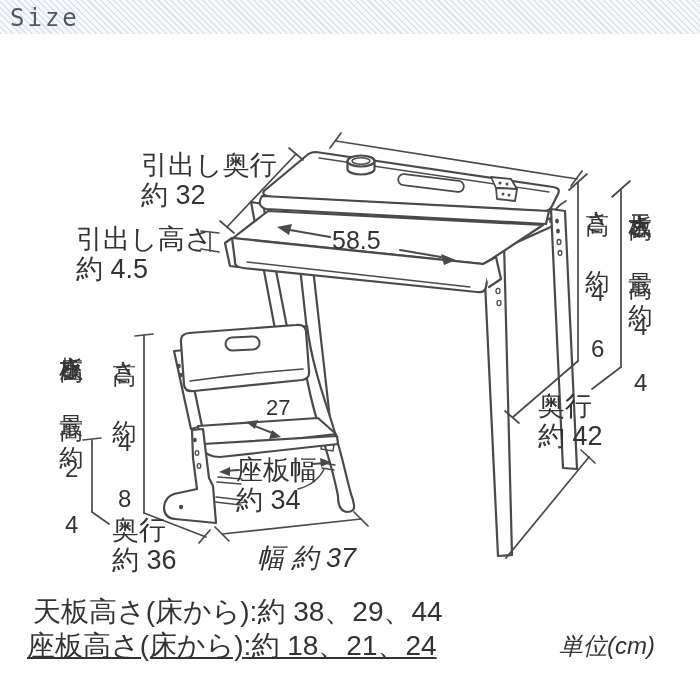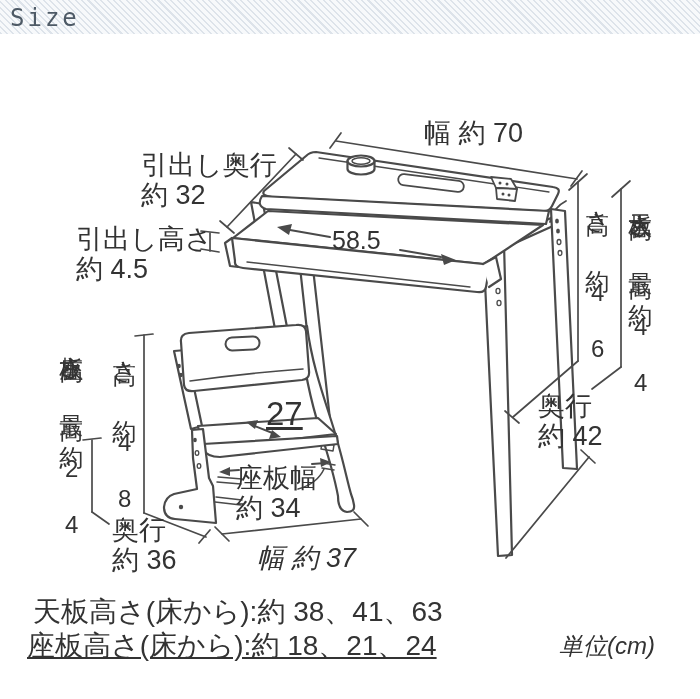--- a/index.html
+++ b/index.html
@@ -20,21 +20,21 @@
   svg.art{position:absolute;left:0;top:0;}
   .lbl{
     position:absolute;white-space:pre-line;line-height:1.12;
     font-size:27px;color:#333;
   }
   .v{
     writing-mode:vertical-rl;text-orientation:upright;
     font-size:24px;letter-spacing:1px;line-height:1.05;
   }
   .big{font-size:25px;}
-  .mid{font-size:33px;text-decoration:underline;}
+  .mid{font-size:22px;}
   .note{font-size:28px;letter-spacing:0px;}
   .unit{font-size:24px;}
 </style>
 </head>
 <body>
 
 <div class="stage">
 
   <div class="header">
     <div class="title">Size</div>
@@ -164,37 +164,36 @@
       <path d="M 144,335 L 144,513"></path>
       <path d="M 135,336 L 153,334"></path>
       <path d="M 144,513 L 206,537"></path>
       <path d="M 199,543 L 210,530"></path>
       <path d="M 222,534 L 361,519"></path>
       <path d="M 215,527 L 229,541"></path>
       <path d="M 354,512 L 368,526"></path>
     </g>
   </svg>
 
-  <div class="lbl" style="left:424px;top:118px;">幅 約 70</div>
   <div class="lbl" style="left:141px;top:142px;margin-top:8px;">引出し奥行
 約 32</div>
   <div class="lbl" style="left:76px;top:224px;">引出し高さ
 約 4.5</div>
   <div class="lbl big" style="left:332px;top:226px;">58.5</div>
   <div class="lbl v" style="left:585px;top:193px;">高さ 約 4 6</div>
   <div class="lbl v" style="left:628px;top:195px;">天板高さ 最高 約 4 4</div>
   <div class="lbl" style="left:538px;top:391px;">奥行
 約 42</div>
 
   <div class="lbl v" style="left:59px;top:337px;">座板高さ 最高 約 2 4</div>
   <div class="lbl v" style="left:112px;top:343px;">高さ 約 4 8</div>
   <div class="lbl mid" style="left:266px;top:396px;">27</div>
-  <div class="lbl" style="left:236px;top:455px;margin-top:8px;">座板幅
+  <div class="lbl" style="left:236px;top:455px;">座板幅
 約 34</div>
   <div class="lbl" style="left:112px;top:515px;">奥行
 約 36</div>
   <div class="lbl" style="left:257px;top:543px;font-style:italic;">幅 約 37</div>
 
-  <div class="lbl note" style="left:33px;top:596px;">天板高さ(床から):約 38、41、63</div>
+  <div class="lbl note" style="left:33px;top:596px;">天板高さ(床から):約 38、29、44</div>
   <div class="lbl note" style="left:27px;top:630px;text-decoration:underline;">座板高さ(床から):約 18、21、24</div>
   <div class="lbl unit" style="left:559px;top:633px;font-style:italic;">単位(cm)</div>
 
 </div>
 
 </body></html>

